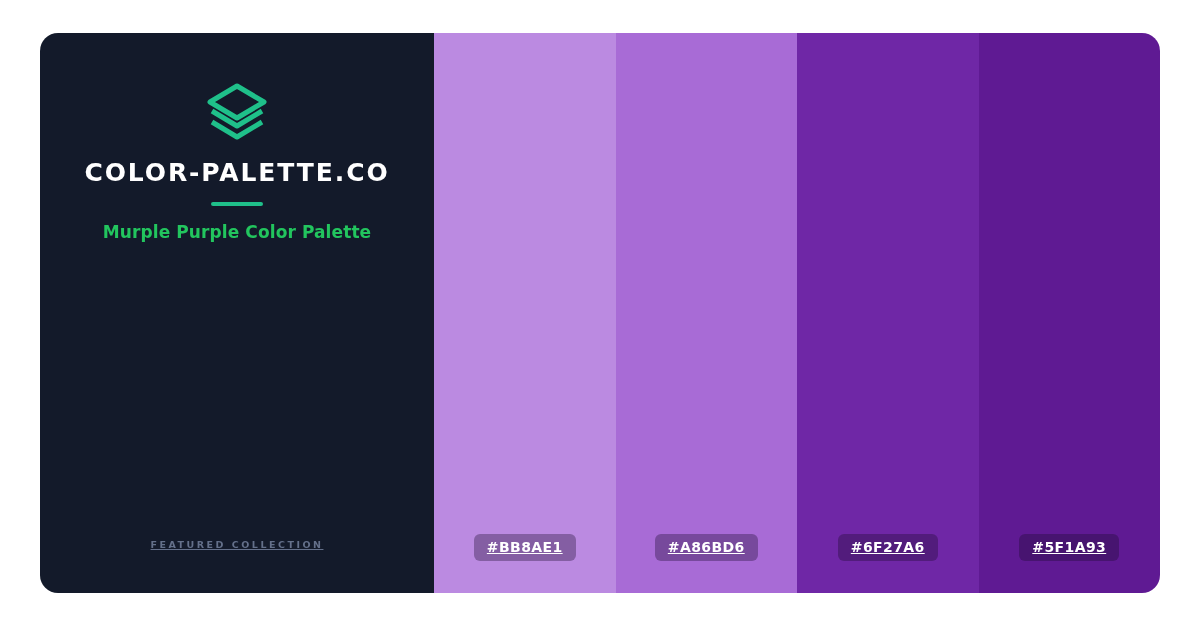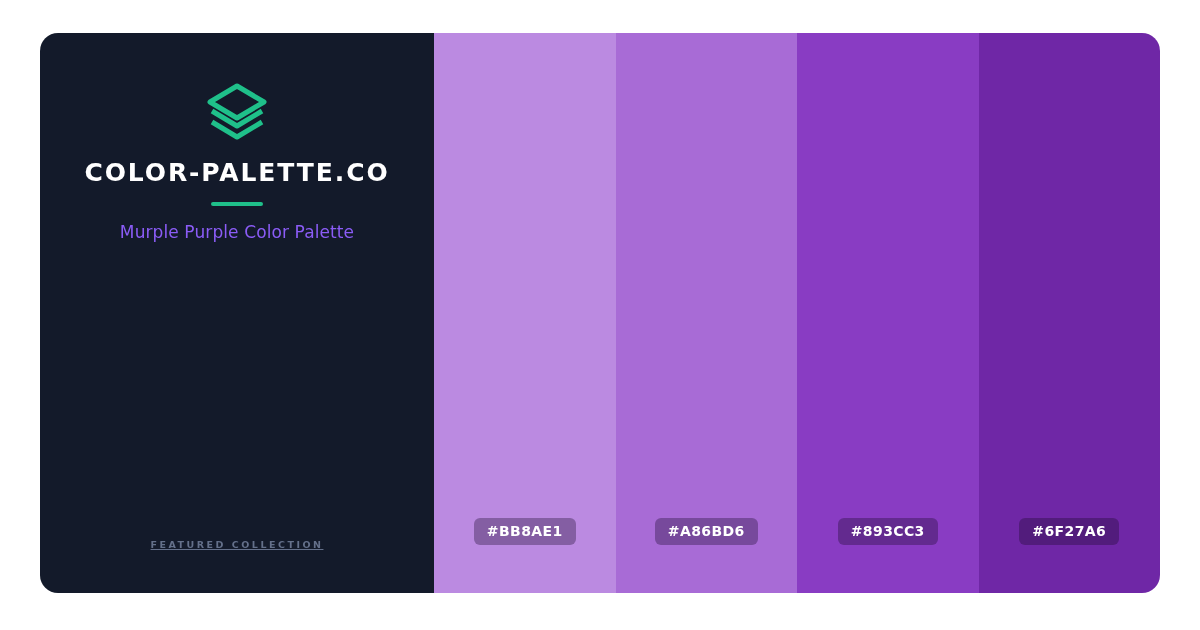--- a/index.html
+++ b/index.html
@@ -64,24 +64,24 @@
   .brand-rule {
     margin-top: 17px;
     width: 52px;
     height: 4px;
     border-radius: 2px;
     background: #1FC08A;
   }
 
   .brand-subtitle {
     margin-top: 16px;
-    color: #8b5cf6;
+    color: #22c55e;
     font-family: "DejaVu Sans", sans-serif;
     font-size: 17px;
-    font-weight: normal;
+    font-weight: bold;
     letter-spacing: 0.1px;
     white-space: nowrap;
   }
 
   .brand-footer {
     position: absolute;
     left: 0;
     right: 0;
     bottom: 43px;
     text-align: center;
@@ -102,31 +102,32 @@
 
   .swatch {
     flex: 1 1 0;
     position: relative;
     display: flex;
     align-items: flex-end;
     justify-content: center;
   }
 
   .swatch-badge {
-    margin-bottom: 48px;
+    margin-bottom: 32px;
     padding: 6px 13px 7px 13px;
     border-radius: 6px;
     background: rgba(26, 10, 44, 0.34);
     color: #ffffff;
     font-family: "DejaVu Sans", sans-serif;
     font-size: 14px;
     font-weight: bold;
     letter-spacing: 0.4px;
     line-height: 1;
     white-space: nowrap;
+    text-decoration: underline;
   }
 </style>
 </head>
 <body>
 
 <div class="stage">
 
   <div class="card">
 
     <div class="brand-panel">
@@ -149,24 +150,24 @@
     <div class="swatches">
 
       <div class="swatch" style="background: rgb(187, 138, 225);">
         <span class="swatch-badge">#BB8AE1</span>
       </div>
 
       <div class="swatch" style="background: rgb(168, 107, 214);">
         <span class="swatch-badge">#A86BD6</span>
       </div>
 
-      <div class="swatch" style="background: rgb(137, 60, 195);">
-        <span class="swatch-badge">#893CC3</span>
-      </div>
 
       <div class="swatch" style="background: rgb(111, 39, 166); text-align: right;">
         <span class="swatch-badge">#6F27A6</span>
       </div>
 
+      <div class="swatch" style="background: rgb(95, 26, 147);">
+        <span class="swatch-badge">#5F1A93</span>
+      </div>
 
     </div>
   </div>
 </div>
 
 </body></html>

